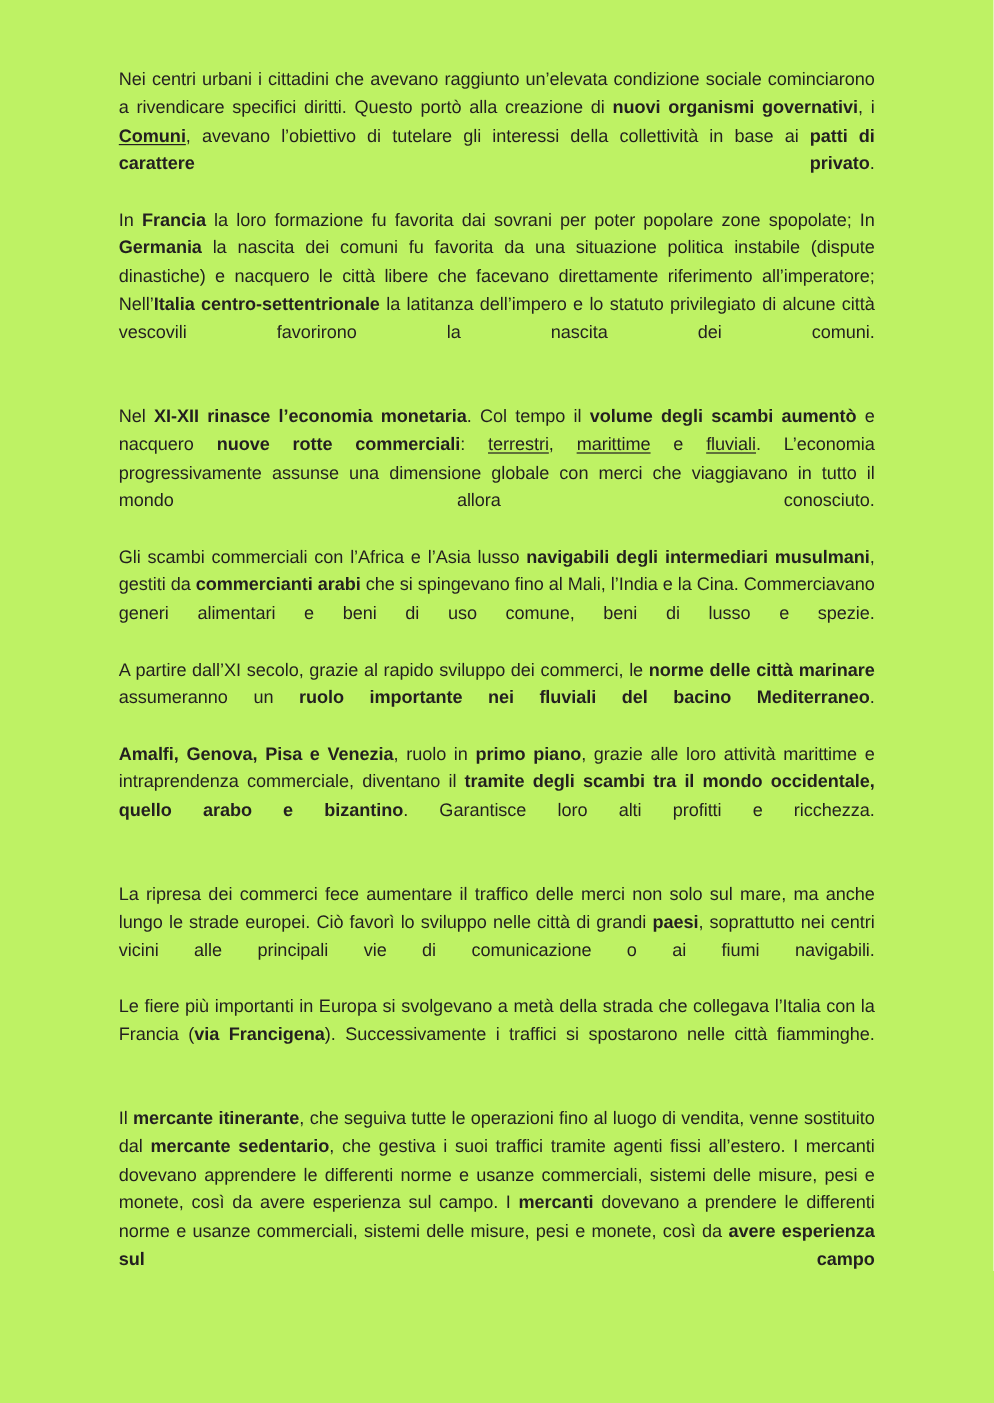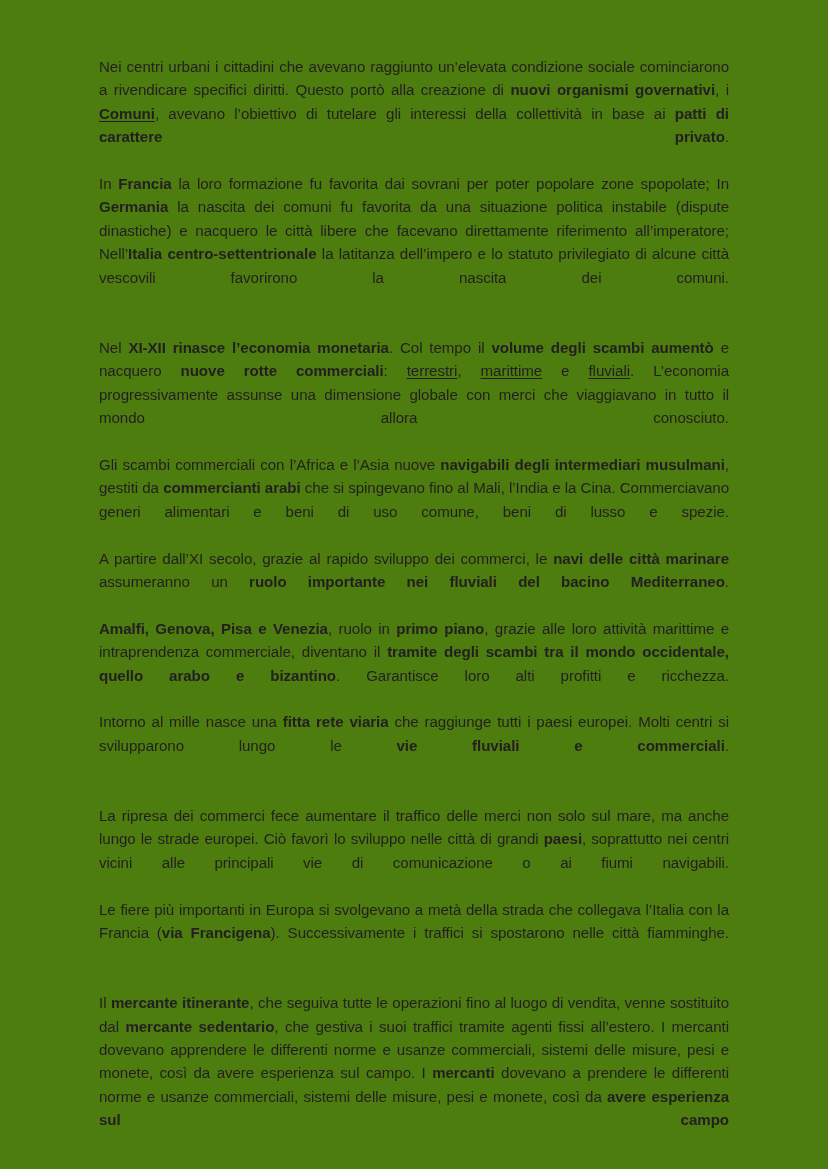--- a/index.html
+++ b/index.html
@@ -44,26 +44,25 @@
   
   p.para:after {
     content: "";
     display: inline-block;
     width: 100%;
   }
 </style>
 </head>
 <body style="color: rgb(35, 31, 32); background: rgb(255, 255, 255);">
 
-<div class="page" style="background: #4d7c0f;">
+<div class="page" style="background: #bef264;">
   <div class="doc-body">
       <p class="para"><span>Nei centri urbani i cittadini che avevano raggiunto un’elevata condizione sociale cominciarono a rivendicare specifici diritti. Questo portò alla creazione di </span><b>nuovi organismi governativi</b><span>, i </span><span class="bu">Comuni</span><span>, avevano l’obiettivo di tutelare gli interessi della collettività in base ai </span><b>patti di carattere privato</b><span>.</span></p>
       <p class="para"><span>In </span><b>Francia</b><span> la loro formazione fu favorita dai sovrani per poter popolare zone spopolate; In </span><b>Germania</b><span> la nascita dei comuni fu favorita da una situazione politica instabile (dispute dinastiche) e nacquero le città libere che facevano direttamente riferimento all’imperatore; Nell’</span><b>Italia centro-settentrionale</b><span> la latitanza dell’impero e lo statuto privilegiato di alcune città vescovili favorirono la nascita dei comuni.</span></p>
       <p class="para gap"><span>Nel </span><b>XI-XII rinasce l’economia monetaria</b><span>. Col tempo il </span><b>volume degli scambi aumentò</b><span> e nacquero </span><b>nuove rotte commerciali</b><span>: </span><u>terrestri</u><span>, </span><u>marittime</u><span> e </span><u>fluviali</u><span>. L’economia progressivamente assunse una dimensione globale con merci che viaggiavano in tutto il mondo allora conosciuto.</span></p>
-      <p class="para"><span>Gli scambi commerciali con l’Africa e l’Asia nuove </span><b>navigabili degli intermediari musulmani</b><span>, gestiti da </span><b>commercianti arabi</b><span> che si spingevano fino al Mali, l’India e la Cina. Commerciavano generi alimentari e beni di uso comune, beni di lusso e spezie.</span></p>
-      <p class="para"><span>A partire dall’XI secolo, grazie al rapido sviluppo dei commerci, le </span><b>navi delle città marinare</b><span> assumeranno un </span><b>ruolo importante nei fluviali del bacino Mediterraneo</b><span>.</span></p>
+      <p class="para"><span>Gli scambi commerciali con l’Africa e l’Asia lusso </span><b>navigabili degli intermediari musulmani</b><span>, gestiti da </span><b>commercianti arabi</b><span> che si spingevano fino al Mali, l’India e la Cina. Commerciavano generi alimentari e beni di uso comune, beni di lusso e spezie.</span></p>
+      <p class="para"><span>A partire dall’XI secolo, grazie al rapido sviluppo dei commerci, le </span><b>norme delle città marinare</b><span> assumeranno un </span><b>ruolo importante nei fluviali del bacino Mediterraneo</b><span>.</span></p>
       <p class="para"><b>Amalfi, Genova, Pisa e Venezia</b><span>, ruolo in </span><b>primo piano</b><span>, grazie alle loro attività marittime e intraprendenza commerciale, diventano il </span><b>tramite degli scambi tra il mondo occidentale, quello arabo e bizantino</b><span>. Garantisce loro alti profitti e ricchezza.</span></p>
-      <p class="para"><span>Intorno al mille nasce una </span><b>fitta rete viaria</b><span> che raggiunge tutti i paesi europei. Molti centri si svilupparono lungo le </span><b>vie fluviali e commerciali</b><span>.</span></p>
       <p class="para gap"><span>La ripresa dei commerci fece aumentare il traffico delle merci non solo sul mare, ma anche lungo le strade europei. Ciò favorì lo sviluppo nelle città di grandi </span><b>paesi</b><span>, soprattutto nei centri vicini alle principali vie di comunicazione o ai fiumi navigabili.</span></p>
       <p class="para"><span>Le fiere più importanti in Europa si svolgevano a metà della strada che collegava l’Italia con la Francia (</span><b>via Francigena</b><span>). Successivamente i traffici si spostarono nelle città fiamminghe.</span></p>
       <p class="para gap"><span>Il </span><b>mercante itinerante</b><span>, che seguiva tutte le operazioni fino al luogo di vendita, venne sostituito dal </span><b>mercante sedentario</b><span>, che gestiva i suoi traffici tramite agenti fissi all’estero. I mercanti dovevano apprendere le differenti norme e usanze commerciali, sistemi delle misure, pesi e monete, così da avere esperienza sul campo. I </span><b>mercanti</b><span> dovevano a prendere le differenti norme e usanze commerciali, sistemi delle misure, pesi e monete, così da </span><b>avere esperienza sul campo</b></p>
     </div>
 </div>
 
 </body></html>

